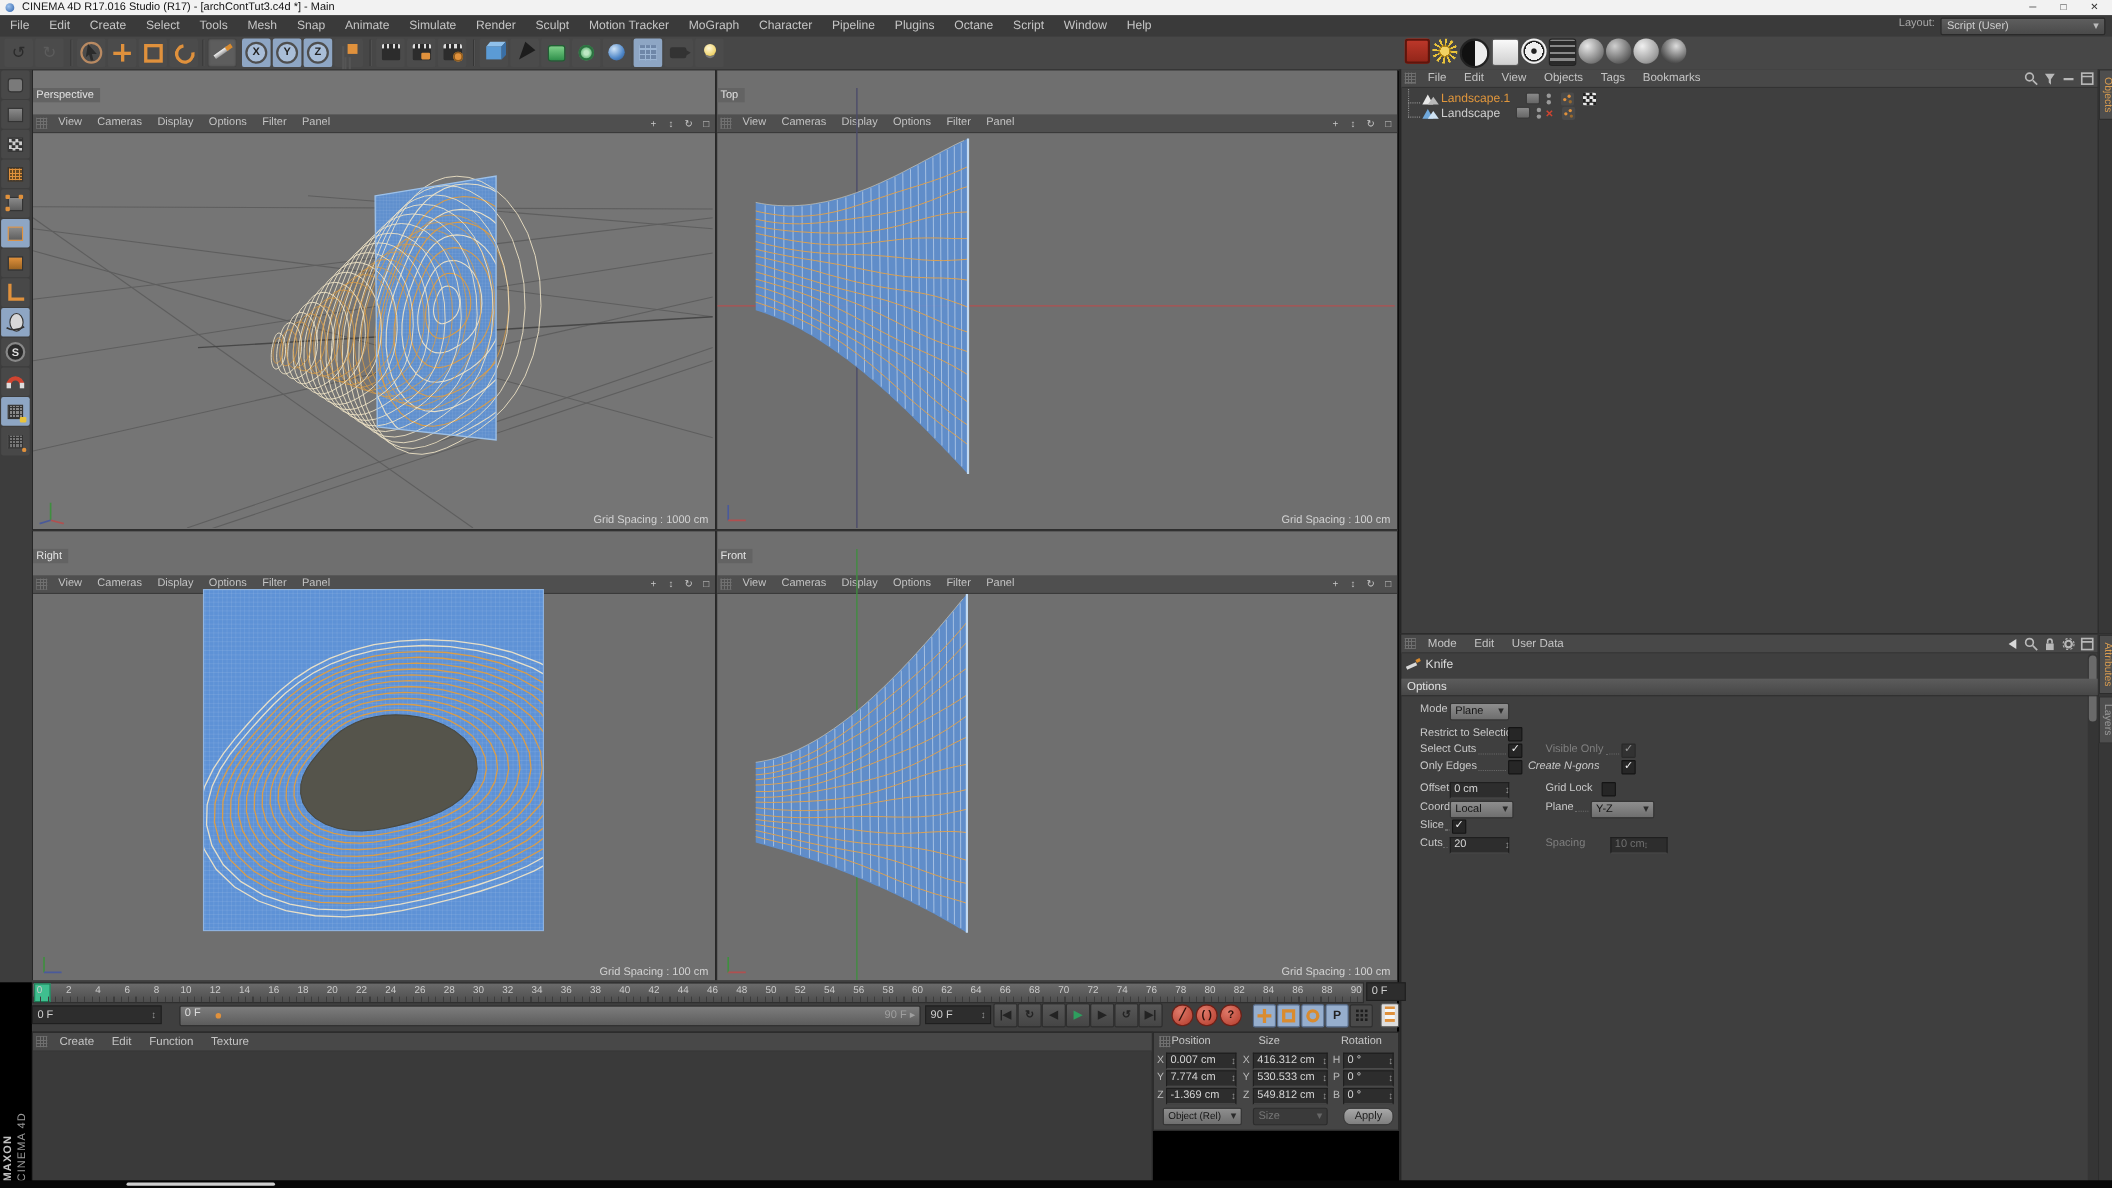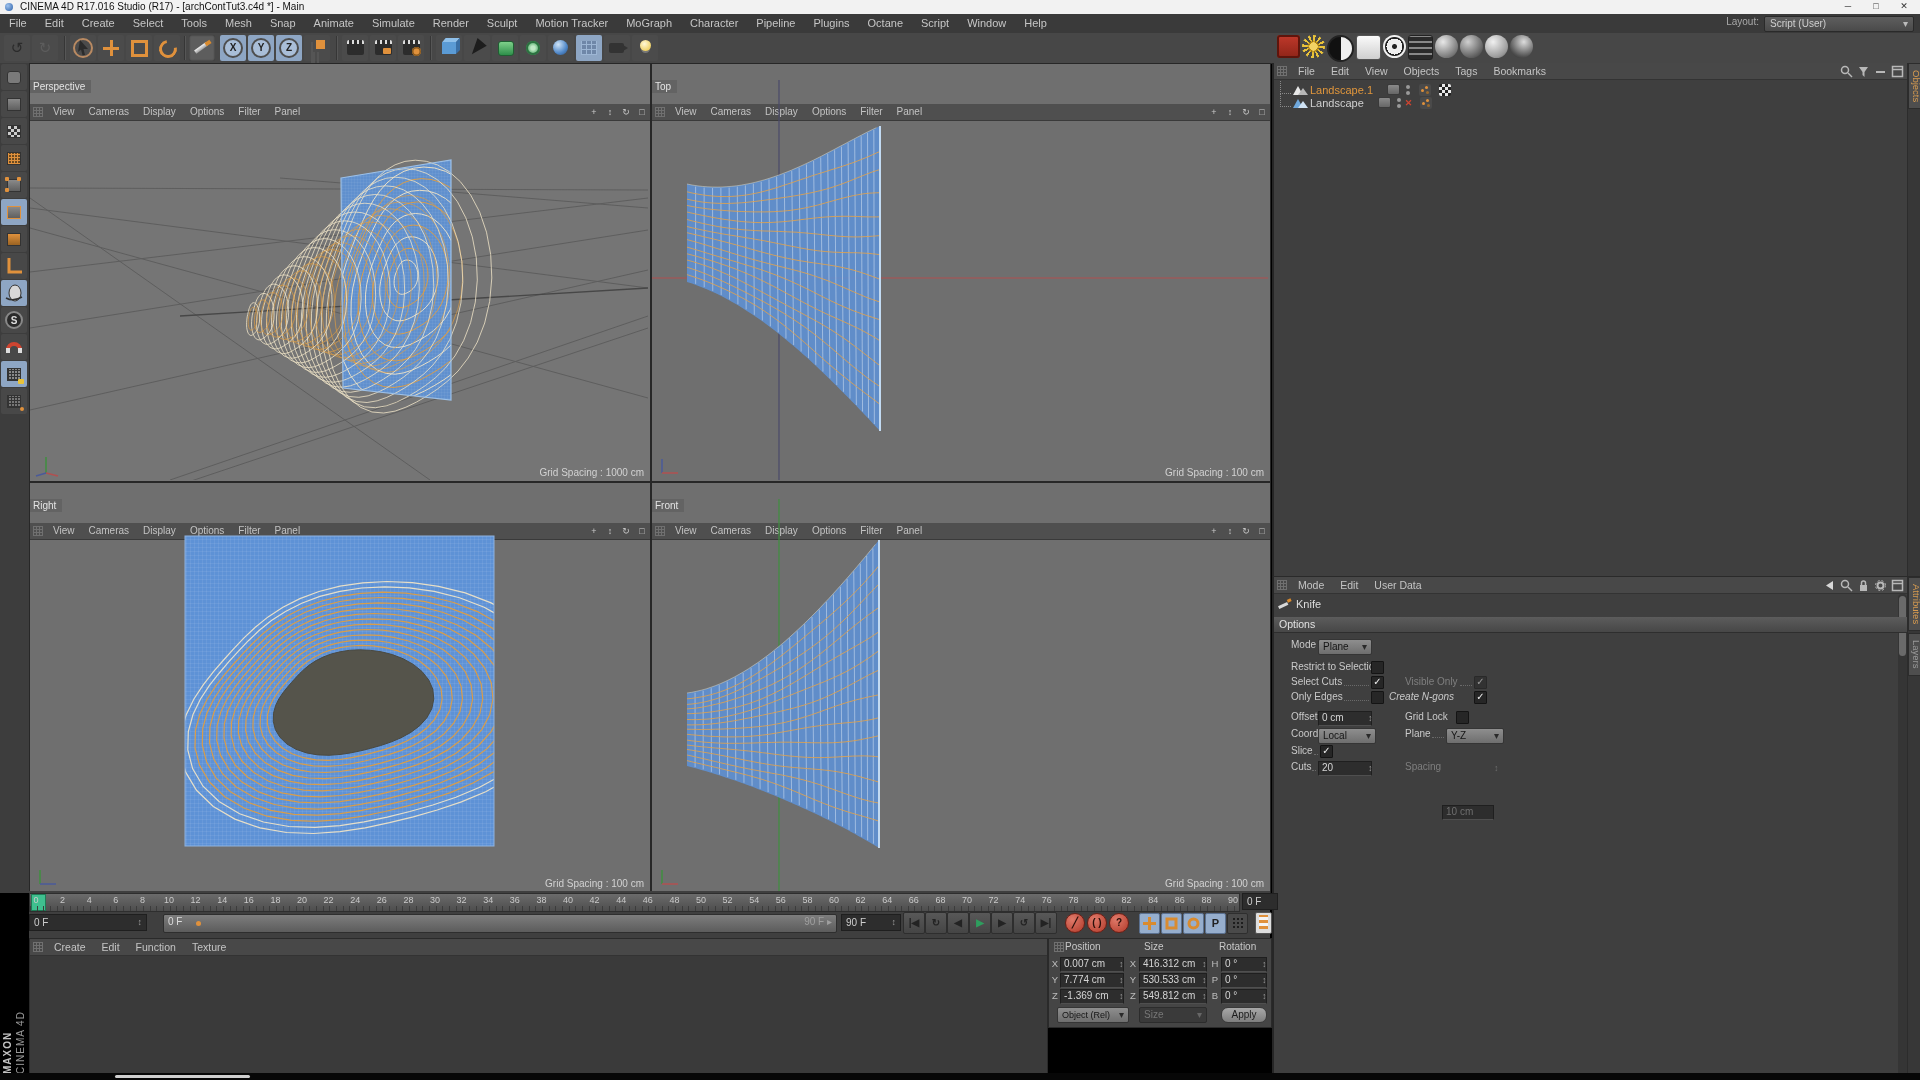--- a/index.html
+++ b/index.html
@@ -780,21 +780,21 @@
       <span class="lbl" style="left:17px;">Slice</span>
       <span class="dots" style="left:40px;width:4px;"></span>
       <span class="cb" style="left:46px;">✓</span>
     </div>
     <div class="am-row" style="left:0;top:184px;width:630px;">
       <span class="lbl" style="left:17px;">Cuts</span>
       <span class="dots" style="left:38px;width:4px;"></span>
       <span class="fld" style="left:44px;width:46px;"><span>20</span></span>
       <span class="spin" style="left:94px;">↕</span>
       <span class="lbl dim" style="left:131px;">Spacing</span>
-      <span class="fld dim" style="left:168px;width:44px;margin-top:44px;"><span>10 cm</span></span>
+      <span class="fld dim" style="left:190px;width:44px;"><span>10 cm</span></span>
       <span class="spin" style="left:220px;opacity:.5;">↕</span>
     </div>
   </div>
 
   <div id="tlzone" class="abs">
     <div id="ruler">
       <div id="playhead"></div>
       <span id="rulerlabels"><span class="rnum" style="left: 6px;">0</span><span class="rnum" style="left: 32.6px;">2</span><span class="rnum" style="left: 59.2px;">4</span><span class="rnum" style="left: 85.8px;">6</span><span class="rnum" style="left: 112.4px;">8</span><span class="rnum" style="left: 139px;">10</span><span class="rnum" style="left: 165.6px;">12</span><span class="rnum" style="left: 192.2px;">14</span><span class="rnum" style="left: 218.8px;">16</span><span class="rnum" style="left: 245.4px;">18</span><span class="rnum" style="left: 272px;">20</span><span class="rnum" style="left: 298.6px;">22</span><span class="rnum" style="left: 325.2px;">24</span><span class="rnum" style="left: 351.8px;">26</span><span class="rnum" style="left: 378.4px;">28</span><span class="rnum" style="left: 405px;">30</span><span class="rnum" style="left: 431.6px;">32</span><span class="rnum" style="left: 458.2px;">34</span><span class="rnum" style="left: 484.8px;">36</span><span class="rnum" style="left: 511.4px;">38</span><span class="rnum" style="left: 538px;">40</span><span class="rnum" style="left: 564.6px;">42</span><span class="rnum" style="left: 591.2px;">44</span><span class="rnum" style="left: 617.8px;">46</span><span class="rnum" style="left: 644.4px;">48</span><span class="rnum" style="left: 671px;">50</span><span class="rnum" style="left: 697.6px;">52</span><span class="rnum" style="left: 724.2px;">54</span><span class="rnum" style="left: 750.8px;">56</span><span class="rnum" style="left: 777.4px;">58</span><span class="rnum" style="left: 804px;">60</span><span class="rnum" style="left: 830.6px;">62</span><span class="rnum" style="left: 857.2px;">64</span><span class="rnum" style="left: 883.8px;">66</span><span class="rnum" style="left: 910.4px;">68</span><span class="rnum" style="left: 937px;">70</span><span class="rnum" style="left: 963.6px;">72</span><span class="rnum" style="left: 990.2px;">74</span><span class="rnum" style="left: 1016.8px;">76</span><span class="rnum" style="left: 1043.4px;">78</span><span class="rnum" style="left: 1070px;">80</span><span class="rnum" style="left: 1096.6px;">82</span><span class="rnum" style="left: 1123.2px;">84</span><span class="rnum" style="left: 1149.8px;">86</span><span class="rnum" style="left: 1176.4px;">88</span><span class="rnum" style="left: 1203px;">90</span></span>
       <div class="ticks"></div>
     </div>

